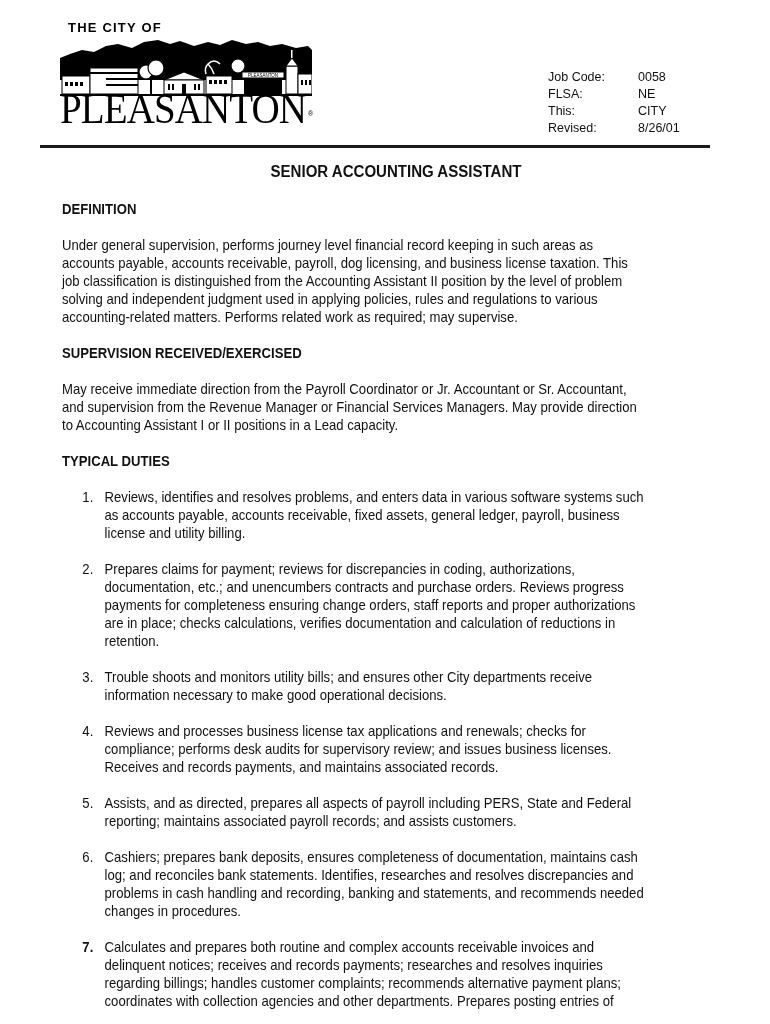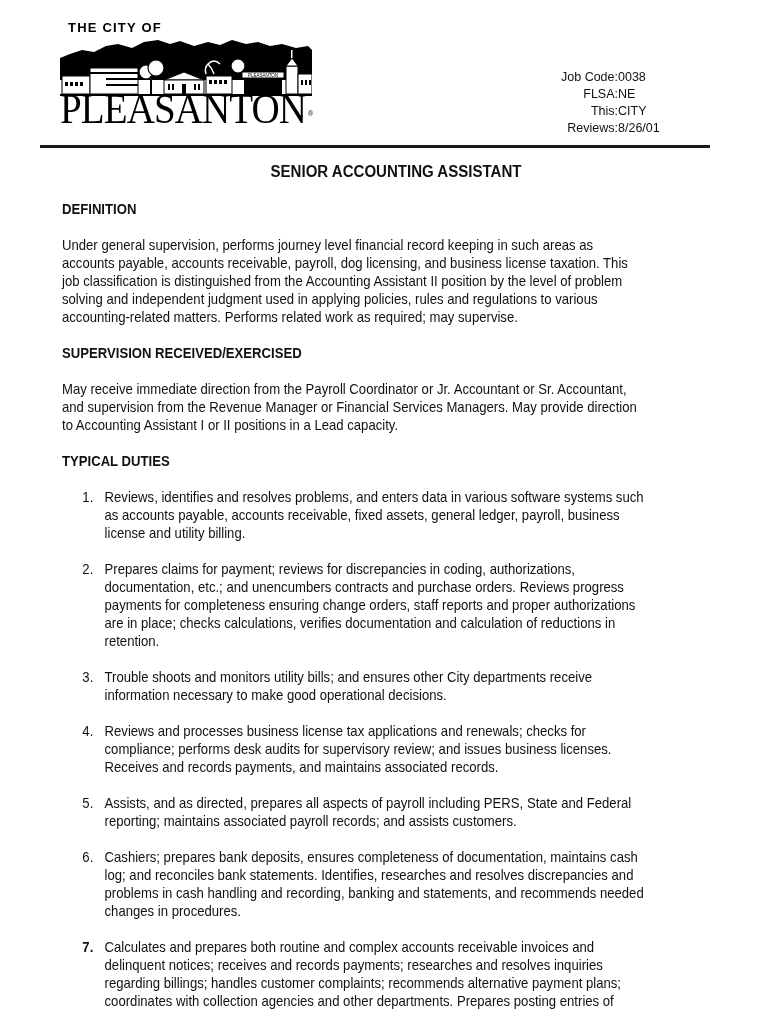--- a/index.html
+++ b/index.html
@@ -62,26 +62,25 @@
       position: absolute;
       left: 248px;
       top: 92px;
       font-size: 7px;
       color: #000;
     }
 
     
     .meta {
       position: absolute;
-      left: 528px;
+      left: 548px;
       top: 69px;
       font-size: 12.5px;
       line-height: 17px;
       color: #111;
-      text-align: right;
     }
     .meta-row {
       display: flex;
     }
     .meta-label {
       width: 90px;
     }
 
     
     .rule {
@@ -207,32 +206,32 @@
         <rect x="245" y="44" width="2" height="5" fill="#000"></rect>
         <rect x="249" y="44" width="2" height="5" fill="#000"></rect>
     </svg>
     <div class="logo-word">PLEASANTON</div>
     <div class="logo-reg">®</div>
   </div>
 
   <div class="meta">
     <div class="meta-row">
       <span class="meta-label">Job Code:</span>
-      <span class="meta-value">0038</span>
+      <span class="meta-value">0058</span>
     </div>
     <div class="meta-row">
       <span class="meta-label">FLSA:</span>
       <span class="meta-value">NE</span>
     </div>
     <div class="meta-row">
       <span class="meta-label">This:</span>
       <span class="meta-value">CITY</span>
     </div>
     <div class="meta-row">
-      <span class="meta-label">Reviews:</span>
+      <span class="meta-label">Revised:</span>
       <span class="meta-value">8/26/01</span>
     </div>
   </div>
 
   <div class="rule"></div>
 
   <div class="title">SENIOR ACCOUNTING ASSISTANT</div>
 
   <div class="content">
     <div class="txt">

